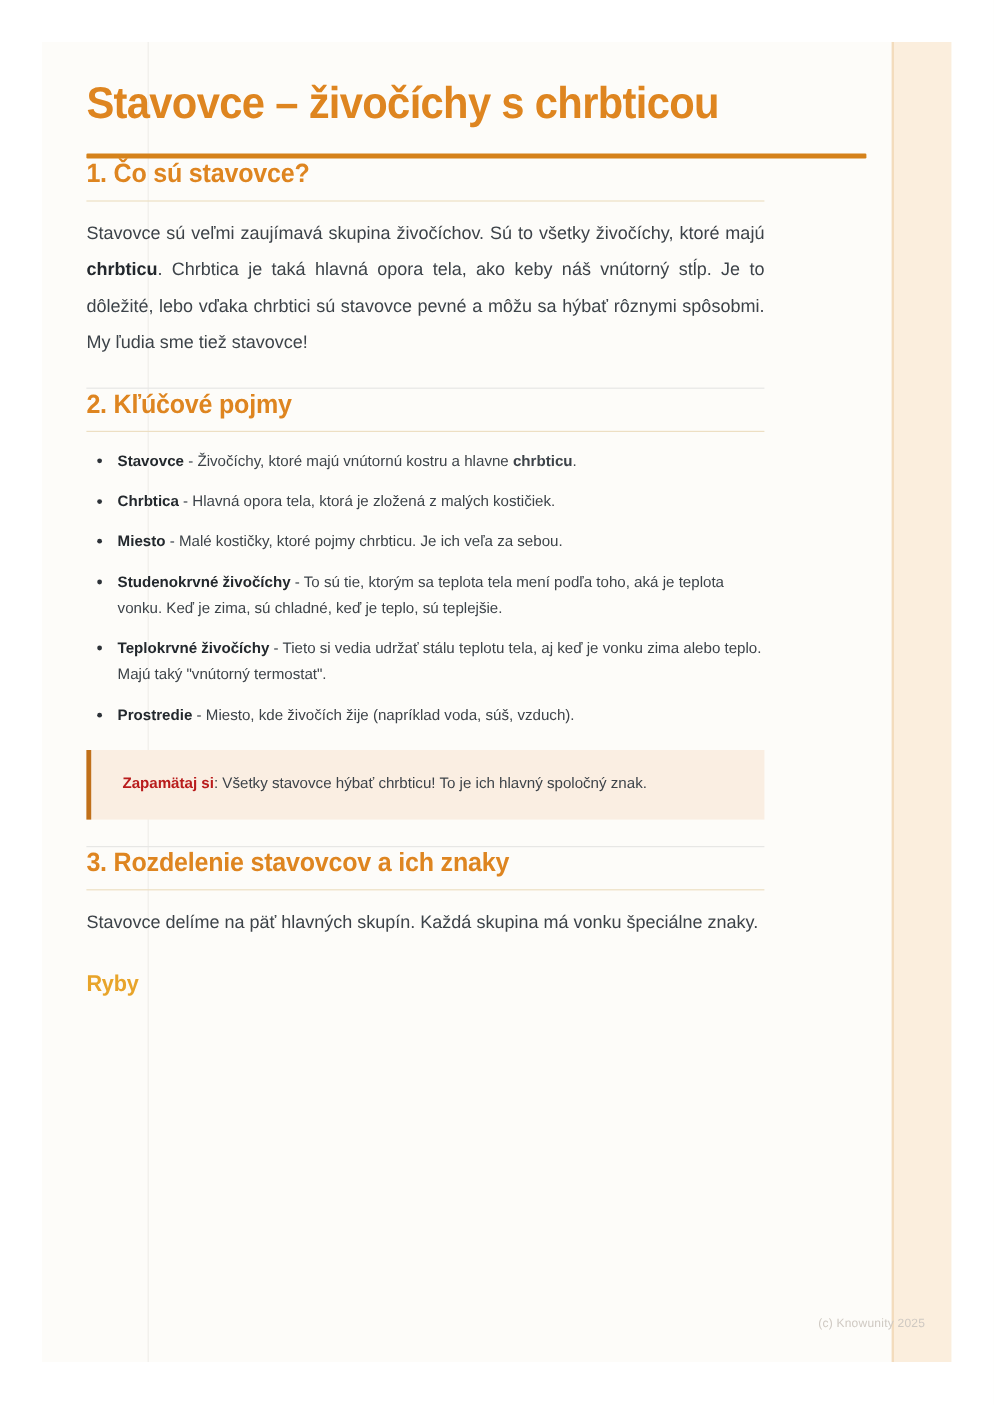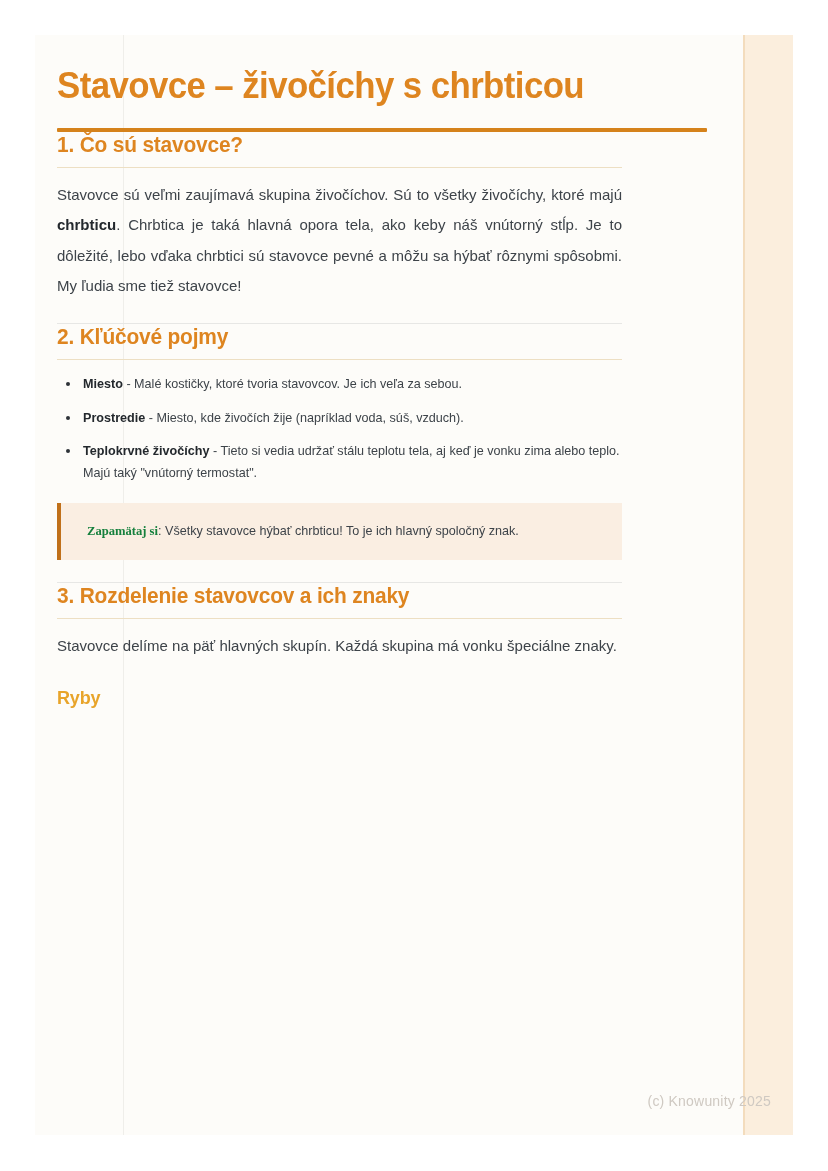--- a/index.html
+++ b/index.html
@@ -51,21 +51,21 @@
     right: 48px;
     top: 0;
     width: 2px;
     height: 100%;
     background: #f3dcbd;
   }
 
   
   .content {
     position: absolute;
-    left: 22px;
+    left: 37px;
     top: 0;
     width: 600px;
     padding-top: 30px;
   }
 
   
   .doc-title {
     font-size: 37px;
     line-height: 1.16;
     font-weight: 700;
@@ -167,42 +167,41 @@
   }
   .callout p {
     margin: 0;
     font-size: 12.6px;
     line-height: 2.0;
     color: #3d4349;
     text-align: justify;
   }
   .callout .lead {
     font-weight: 700;
-    color: #15803d;
-    font-family: Liberation Serif, serif;
+    color: #b91c1c;
   }
 
   
   .subsection-heading {
     margin-top: 26px;
     font-size: 19px;
     font-weight: 700;
     color: #e8a42a;
     letter-spacing: -0.2px;
     font-family: "Liberation Sans Narrow", "Liberation Sans", sans-serif;
     transform: scaleX(0.95);
     transform-origin: left center;
   }
 
   
   .watermark {
     position: absolute;
     right: 22px;
     bottom: 26px;
-    font-size: 14px;
+    font-size: 10px;
     color: #cfc9c2;
     letter-spacing: 0.2px;
     white-space: nowrap;
   }
 </style>
 </head>
 <body>
 
 <div class="page">
 
@@ -222,27 +221,36 @@
     </div>
 
     <div class="divider"></div>
 
     <div class="section">
       <h2 class="section-heading">2. Kľúčové pojmy</h2>
       <div class="section-rule"></div>
 
       <ul class="bullets">
         <li>
-          <span class="dot"></span><span class="term">Miesto</span><span> - Malé kostičky, ktoré tvoria stavovcov. Je ich veľa za sebou.</span>
+          <span class="dot"></span><span class="term">Stavovce</span><span> - Živočíchy, ktoré majú vnútornú kostru a hlavne </span><b>chrbticu</b><span>.</span>
+        </li>
+        <li>
+          <span class="dot"></span><span class="term">Chrbtica</span><span> - Hlavná opora tela, ktorá je zložená z malých kostičiek.</span>
+        </li>
+        <li>
+          <span class="dot"></span><span class="term">Miesto</span><span> - Malé kostičky, ktoré pojmy chrbticu. Je ich veľa za sebou.</span>
+        </li>
+        <li>
+          <span class="dot"></span><span class="term">Studenokrvné živočíchy</span><span> - To sú tie, ktorým sa teplota tela mení podľa toho, aká je teplota vonku. Keď je zima, sú chladné, keď je teplo, sú teplejšie.</span>
+        </li>
+        <li>
+          <span class="dot"></span><span class="term">Teplokrvné živočíchy</span><span> - Tieto si vedia udržať stálu teplotu tela, aj keď je vonku zima alebo teplo. Majú taký "vnútorný termostat".</span>
         </li>
         <li>
           <span class="dot"></span><span class="term">Prostredie</span><span> - Miesto, kde živočích žije (napríklad voda, súš, vzduch).</span>
-        </li>
-        <li>
-          <span class="dot"></span><span class="term">Teplokrvné živočíchy</span><span> - Tieto si vedia udržať stálu teplotu tela, aj keď je vonku zima alebo teplo. Majú taký "vnútorný termostat".</span>
         </li>
       </ul>
 
       <div class="callout">
         <p><span class="lead">Zapamätaj si</span><span>: Všetky stavovce hýbať chrbticu! To je ich hlavný spoločný znak.</span></p>
       </div>
     </div>
 
     <div class="divider"></div>
 

